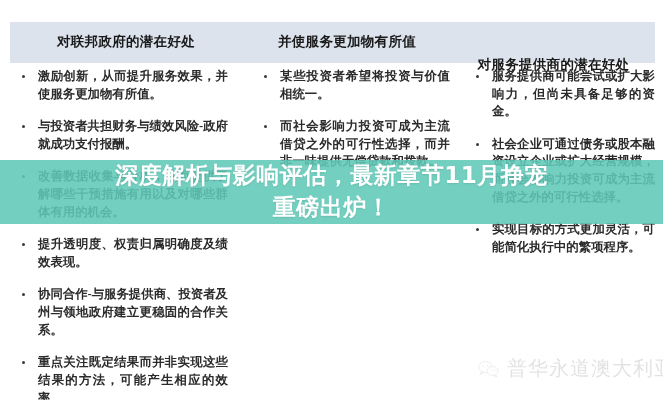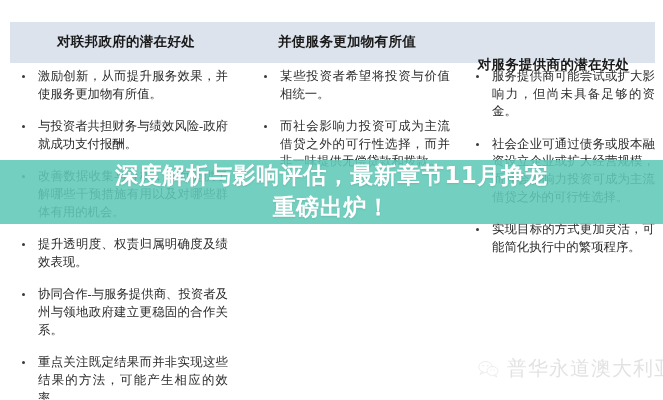--- a/index.html
+++ b/index.html
@@ -64,20 +64,21 @@
     padding: 0;
   }
   ul.bullets li {
     position: relative;
     padding-left: 22px;
     margin-bottom: 15px;
     font-size: 12.4px;
     line-height: 1.42;
     color: #2b2b2b;
     text-align: justify;
+    font-weight: bold;
   }
   ul.bullets li::before {
     content: "";
     position: absolute;
     left: 6px;
     top: 7px;
     width: 3px;
     height: 3px;
     background: #3a3a3a;
     border-radius: 50%;

